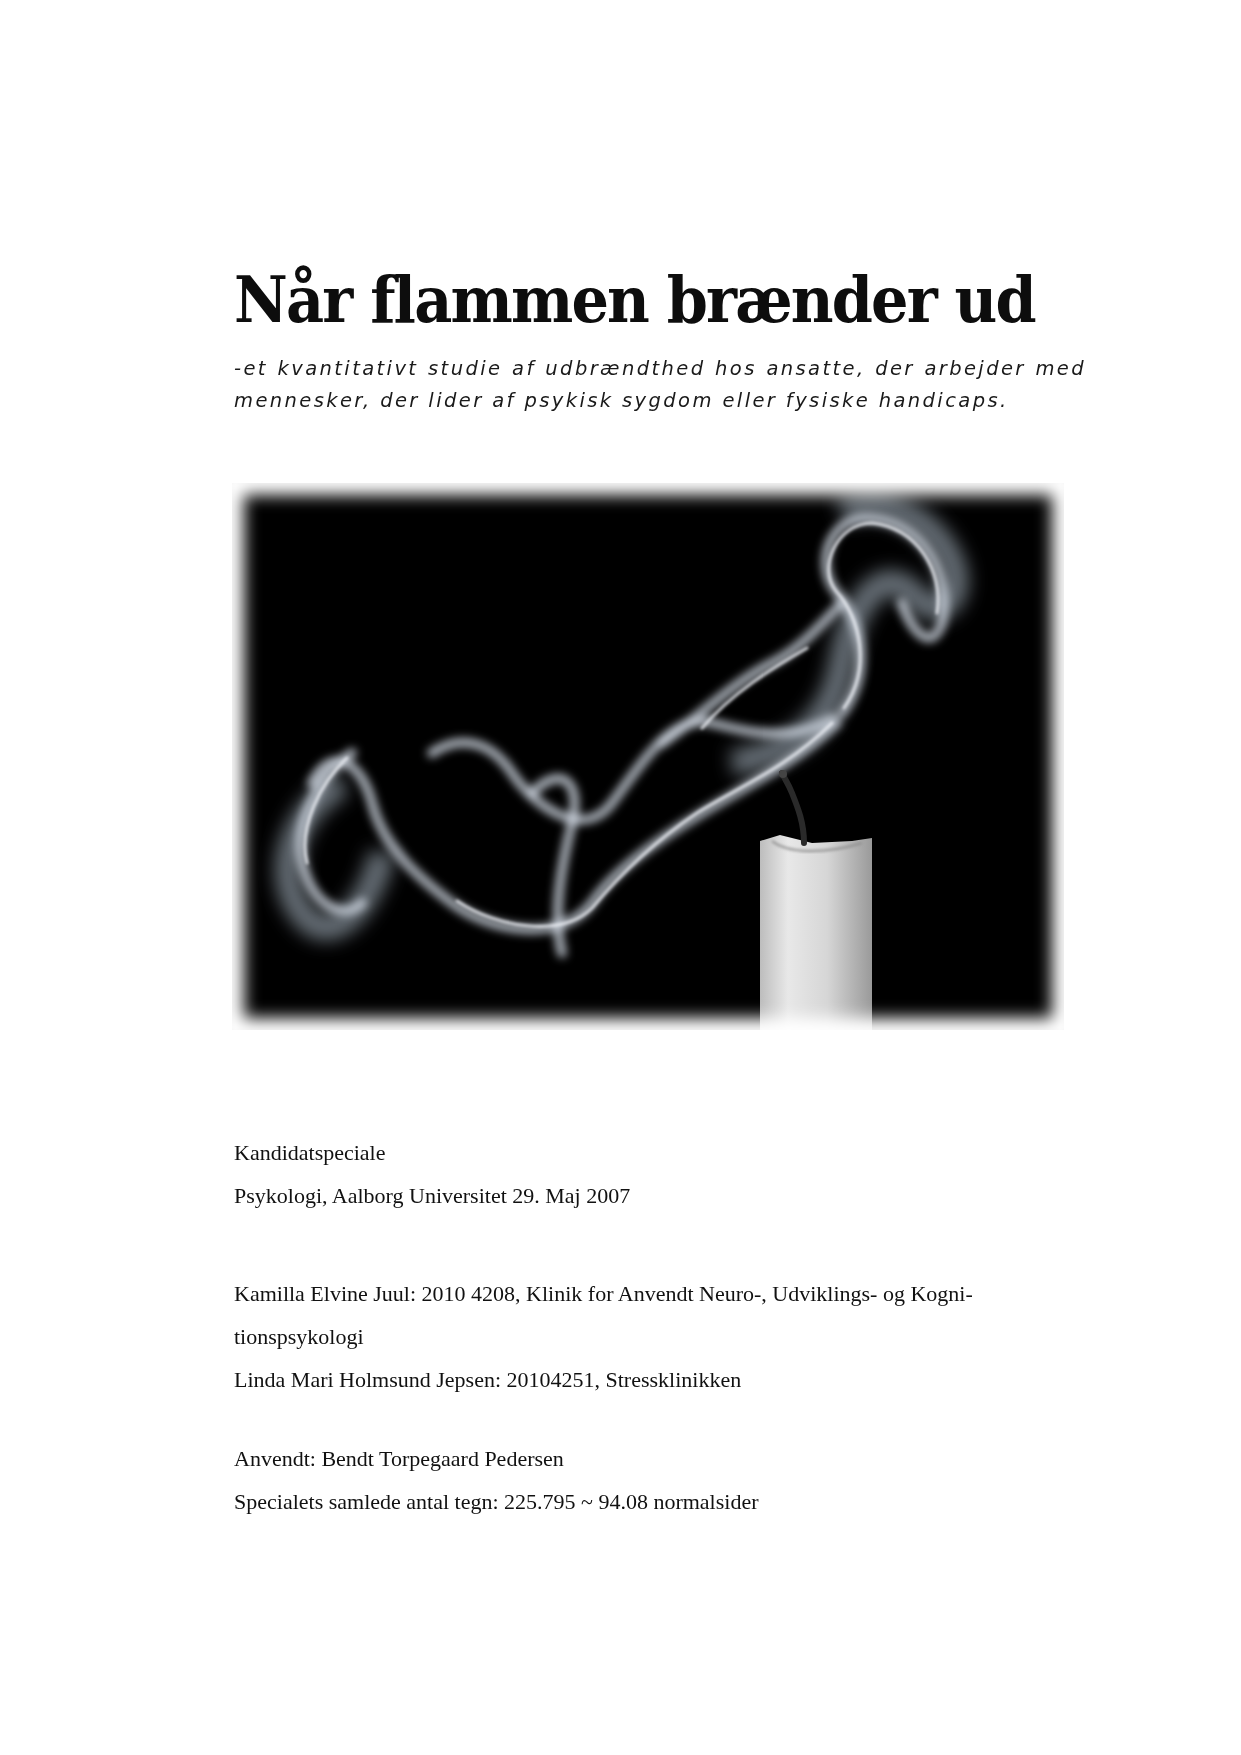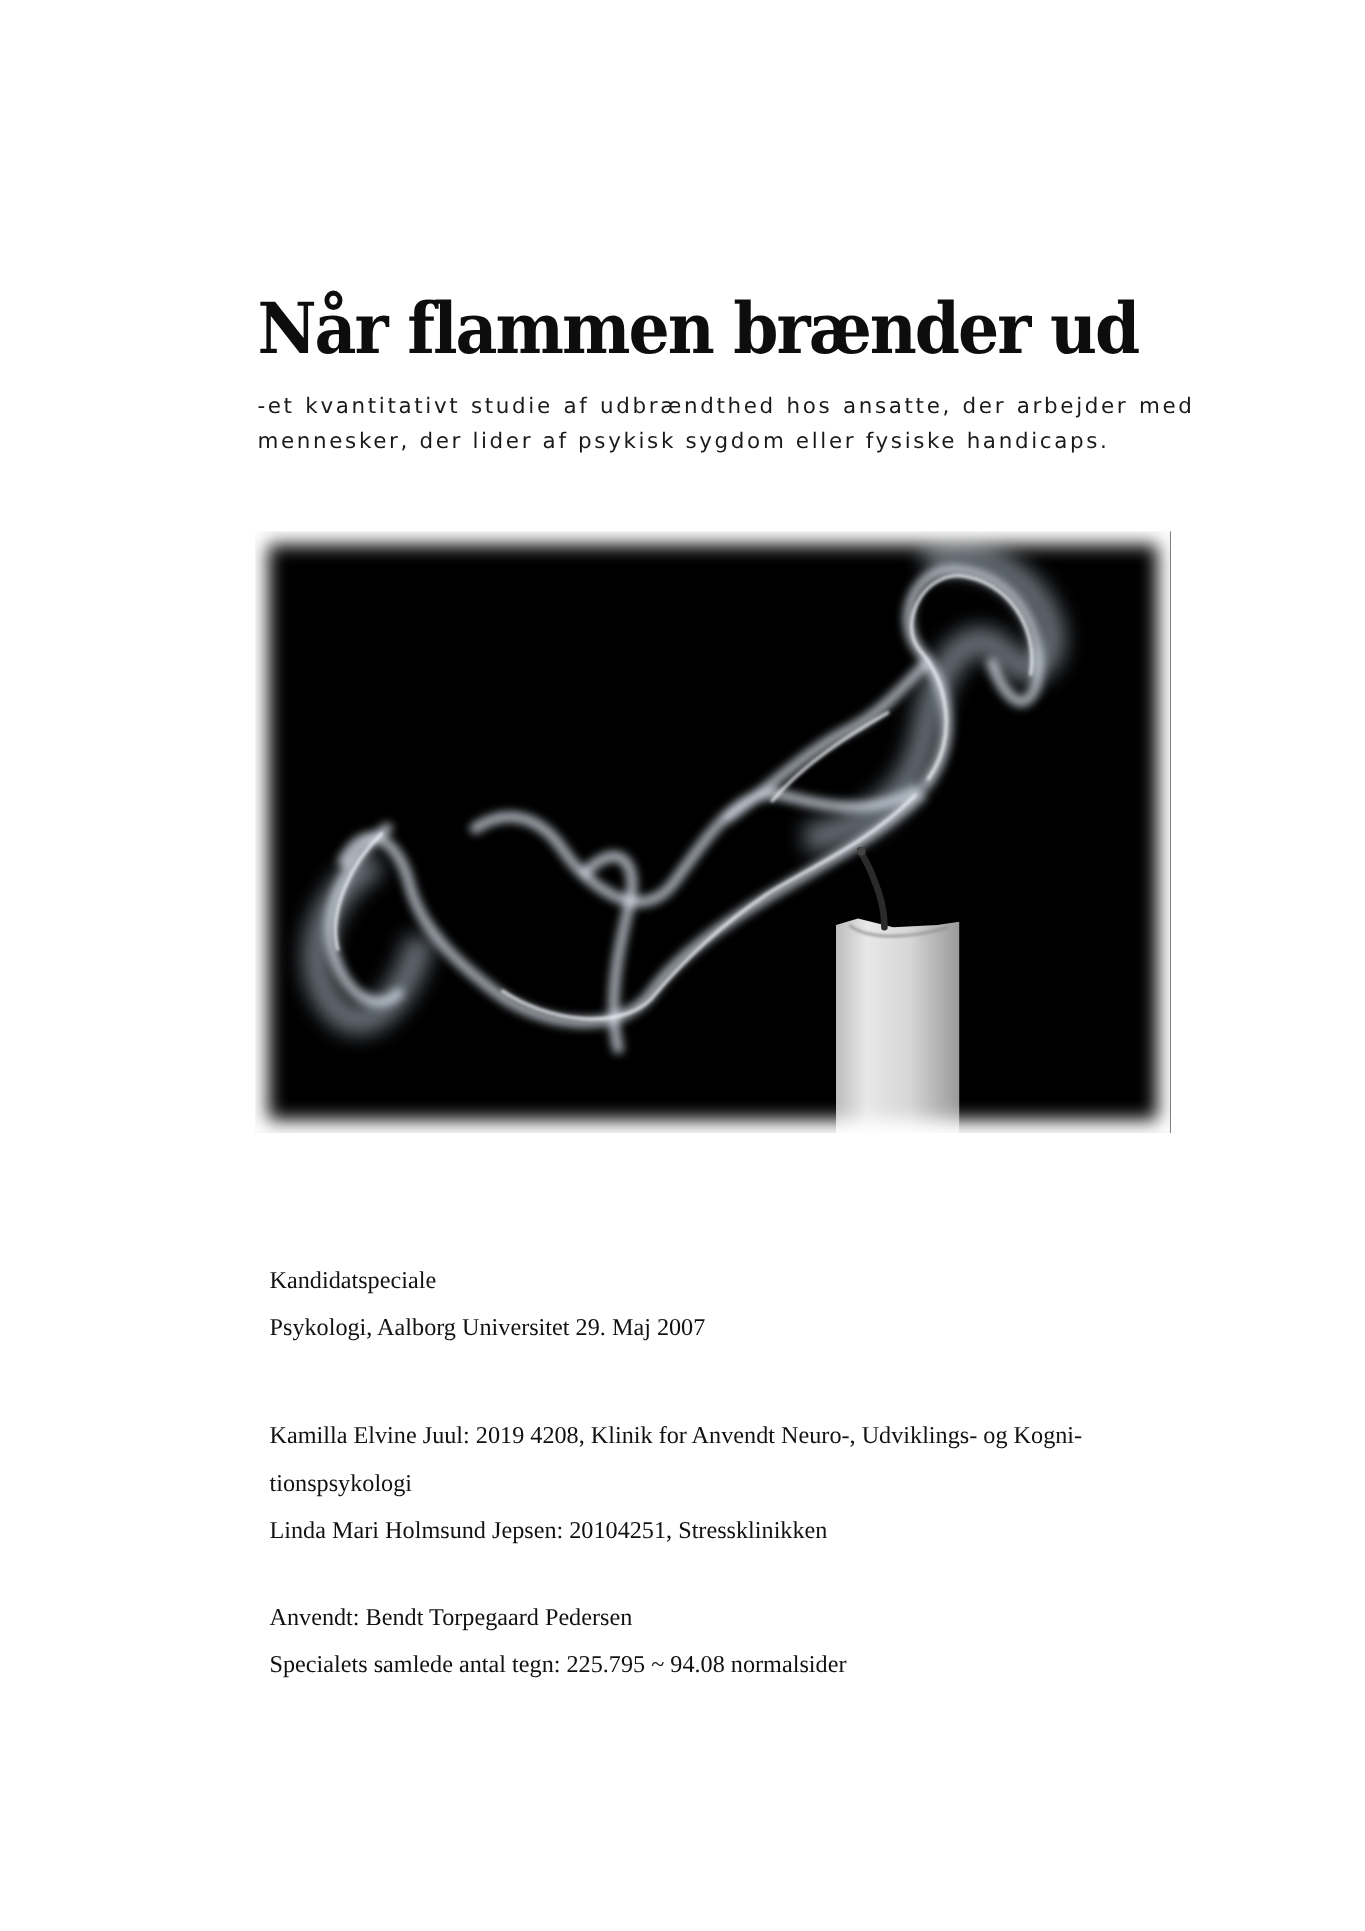--- a/index.html
+++ b/index.html
@@ -5,35 +5,35 @@
   html, body { margin: 0; padding: 0; background: #ffffff; }
   body { width: 1241px; height: 1755px; position: relative; overflow: hidden; }
   .title {
     position: absolute; left: 234px; top: 262px; margin: 0;
     font-family: "DejaVu Serif", serif; font-weight: bold;
     font-size: 64px; letter-spacing: -2px; color: #0d0d0d;
     transform: scaleX(0.92); transform-origin: left top; white-space: nowrap;
   }
   .subtitle {
     position: absolute; left: 234px; top: 353px; width: 852px; margin: 0;
-    font-family: "DejaVu Sans", sans-serif; 
+    font-family: "DejaVu Sans", sans-serif; font-style: italic;
     font-size: 19.5px; line-height: 32px; letter-spacing: 2.4px; color: #1a1a1a;
     text-align: justify;
   }
   .cover-image {
     position: absolute; left: 232px; top: 483px; width: 832px; height: 547px;
     background: #000;
     box-shadow: 0 0 14px 10px #fff inset;
   }
   .cover-image svg { position: absolute; left: 0; top: 0; }
   .fade { position: absolute; inset: 0; box-shadow: inset 0 0 16px 12px #ffffff; pointer-events: none; }
   .info {
     position: absolute; left: 234px;
     font-family: "Liberation Serif", serif; font-size: 22px; color: #111;
-    margin: 11px; white-space: nowrap;
+    margin: 0; white-space: nowrap;
   }
 </style>
 </head>
 <body>
 
 <h1 class="title">Når flammen brænder ud</h1>
 <p class="subtitle">-et kvantitativt studie af udbrændthed hos ansatte, der arbejder med mennesker, der lider af psykisk sygdom eller fysiske handicaps.</p>
 
 <div class="cover-image">
   <svg width="832" height="547" viewBox="0 0 832 547">
@@ -82,17 +82,17 @@
 
       <path d="M 572 360 C 572 340 566 325 560 310 C 556 300 552 295 550 290" fill="none" stroke="#2a2a2a" stroke-width="6" stroke-linecap="round"></path>
       <circle cx="551" cy="291" r="4" fill="#444"></circle>
     </g>
   </svg>
   <div class="fade"></div>
 </div>
 
 <p class="info" style="top:1140px">Kandidatspeciale</p>
 <p class="info" style="top:1183px">Psykologi, Aalborg Universitet 29. Maj 2007</p>
-<p class="info" style="top:1281px">Kamilla Elvine Juul: 2019 4208, Klinik for Anvendt Neuro-, Udviklings- og Kogni-</p>
+<p class="info" style="top:1281px">Kamilla Elvine Juul: 2010 4208, Klinik for Anvendt Neuro-, Udviklings- og Kogni-</p>
 <p class="info" style="top:1324px">tionspsykologi</p>
 <p class="info" style="top:1367px">Linda Mari Holmsund Jepsen: 20104251, Stressklinikken</p>
 <p class="info" style="top:1446px">Anvendt: Bendt Torpegaard Pedersen</p>
 <p class="info" style="top:1489px">Specialets samlede antal tegn: 225.795 ~ 94.08 normalsider</p>
 
 </body></html>

